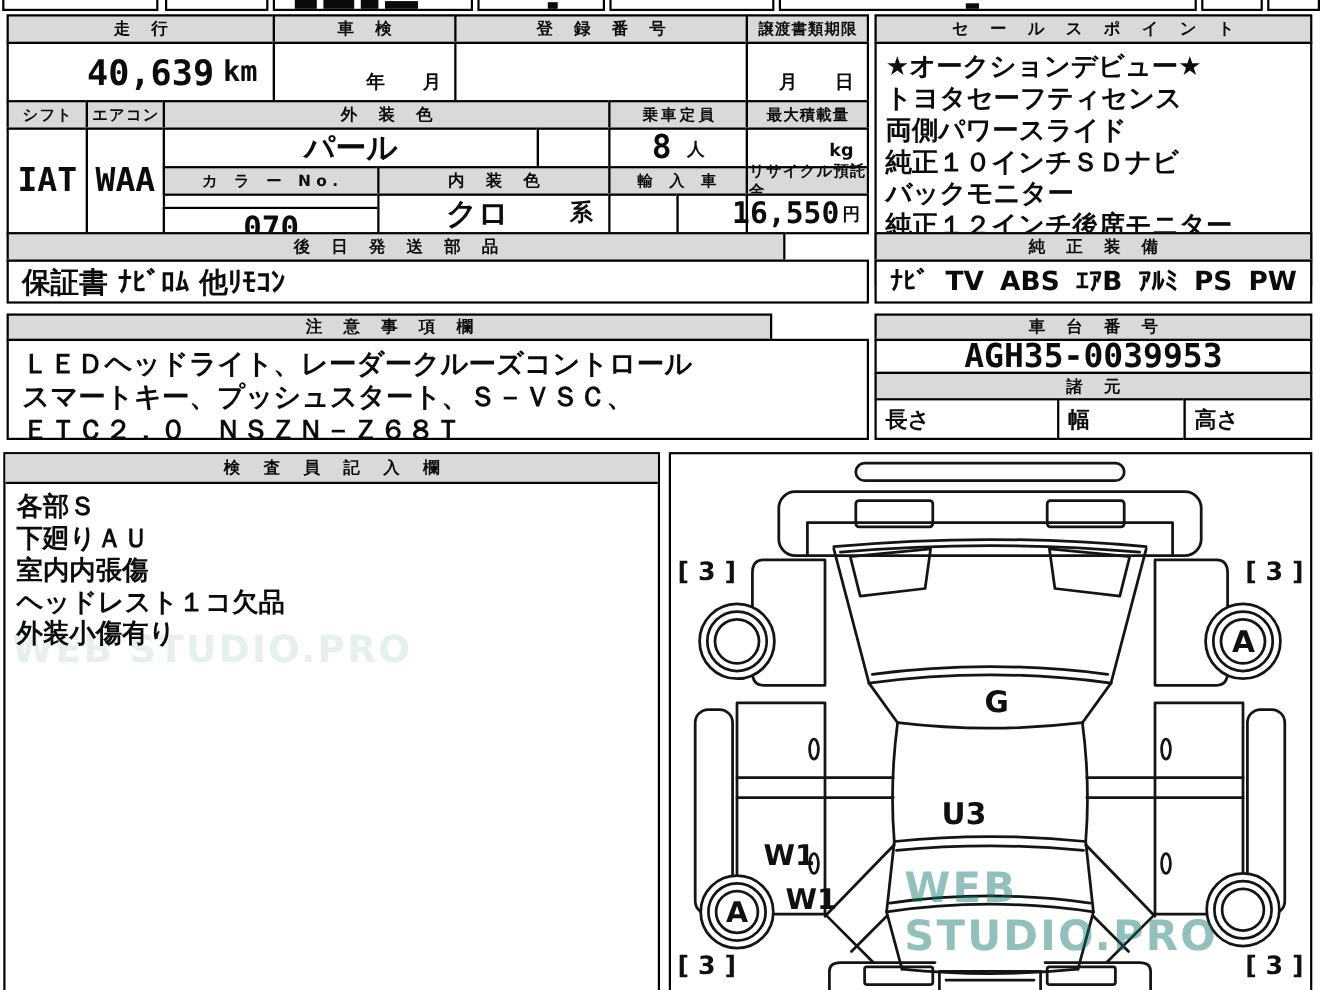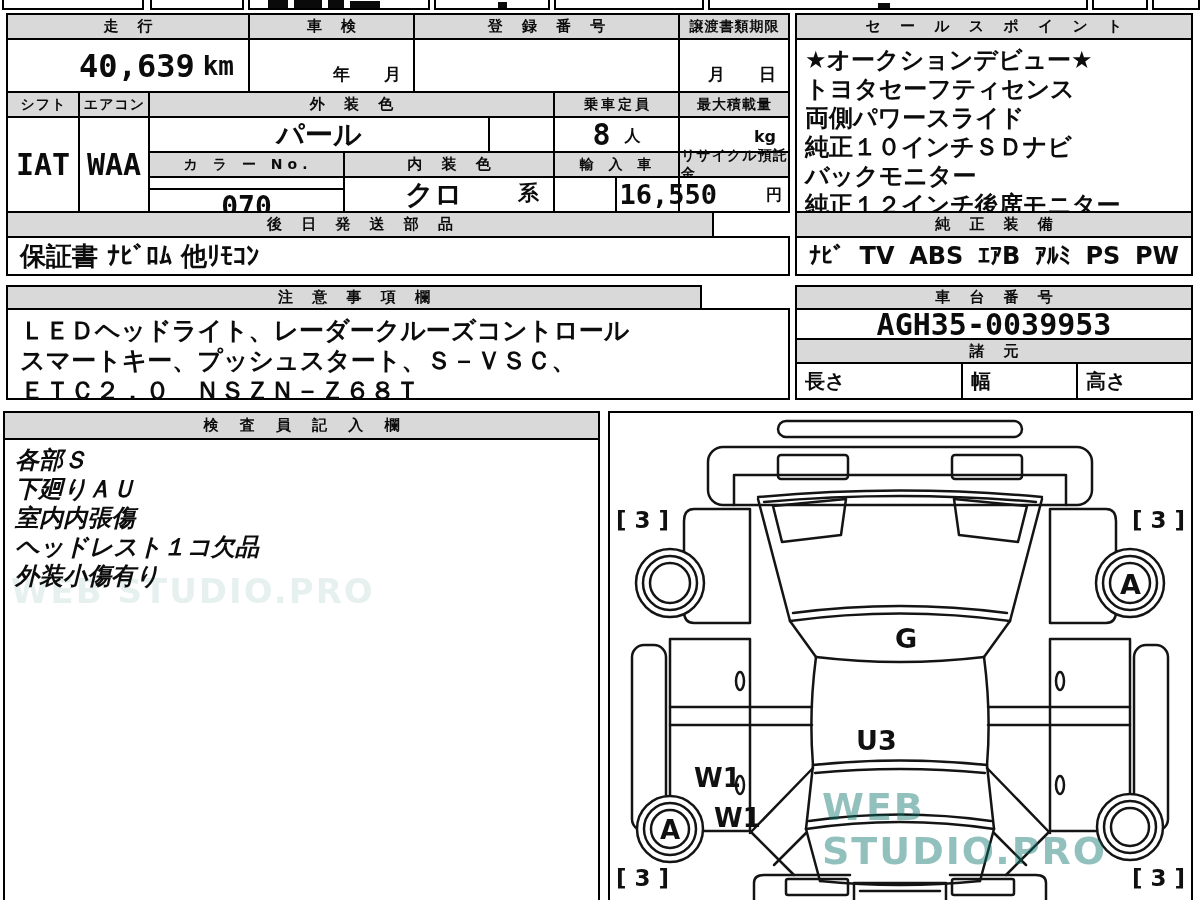--- a/index.html
+++ b/index.html
@@ -93,21 +93,21 @@
 
   <div class="cell bigval" style="left:148px;top:176px;width:197px;height:37px;font-size:28px;margin-top:12px;">070</div>
   <div class="cell" style="left:343px;top:176px;width:212px;height:37px;position:absolute;">
     <span class="jval" style="margin-right:30px;">クロ</span>
     <span style="position:absolute;right:14px;bottom:4px;font-size:21px;">系</span>
   </div>
   <div class="cell" style="left:553px;top:176px;width:64px;height:37px;">
     <span></span>
   </div>
   <div class="cell" style="left:615px;top:176px;width:65px;height:37px;"></div>
-  <div class="cell" style="left:678px;top:176px;width:112px;height:37px;justify-content:flex-end;padding-right:6px;gap:46px;">
+  <div class="cell" style="left:678px;top:176px;width:112px;height:37px;justify-content:flex-end;padding-right:6px;">
     <span class="bigval" style="font-size:27px;">16,550</span>
     <span class="unit" style="margin-left:3px;align-self:flex-end;padding-bottom:5px;">円</span>
   </div>
 
   <div class="cell hdr" style="left:6px;top:211px;width:708px;height:27px;">後 日 発 送 部 品</div>
   <div class="cell" style="left:6px;top:236px;width:784px;height:40px;justify-content:flex-start;padding-left:12px;font-size:26px;">保証書 ﾅﾋﾞﾛﾑ 他ﾘﾓｺﾝ</div>
 
   <div class="cell hdr" style="left:795px;top:13px;width:398px;height:27px;">セ ー ル ス ポ イ ン ト</div>
   <div class="cell lines" style="left:795px;top:38px;width:398px;height:222px;">
     <div>★オークションデビュー★</div>
@@ -148,21 +148,21 @@
     <span></span>
   </div>
   <div class="cell" style="left:1076px;top:362px;width:117px;height:38px;justify-content:flex-start;padding-left:8px;font-size:20px;">
     <span>高さ</span>
     <span></span>
   </div>
 
   <div class="cell" style="left:3px;top:411px;width:597px;height:496px;display:block;">
     <div class="innerHdr">検 査 員 記 入 欄</div>
     <div class="wm" style="left:6px;top:158px;font-size:34px;opacity:.10;">WEB STUDIO.PRO</div>
-    <div style="position:absolute;left:10px;top:33px;font-style:italic;">
+    <div style="position:absolute;left:10px;top:33px;">
       <div style="line-height:29px;font-size:24px;">各部Ｓ</div>
       <div style="line-height:29px;font-size:24px;">下廻りＡＵ</div>
       <div style="line-height:29px;font-size:24px;">室内内張傷</div>
       <div style="line-height:29px;font-size:24px;">ヘッドレスト１コ欠品</div>
       <div style="line-height:29px;font-size:24px;">外装小傷有り</div>
     </div>
   </div>
 
   <div class="cell" style="left:608px;top:411px;width:585px;height:496px;display:block;">
     <svg width="581" height="492" viewBox="0 0 581 492">

